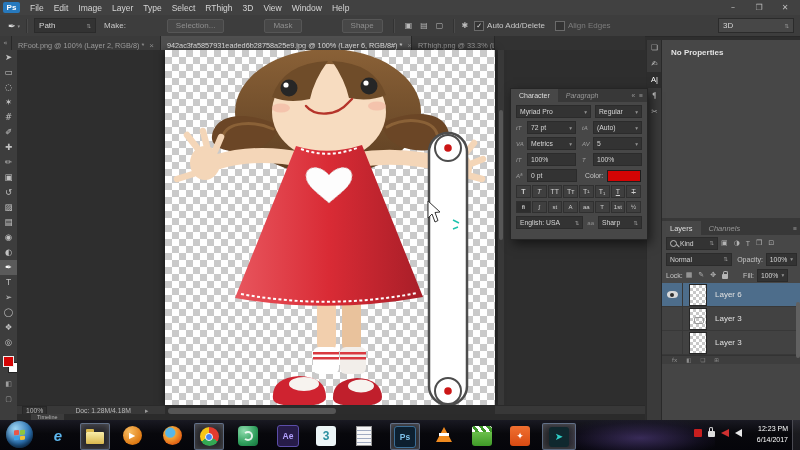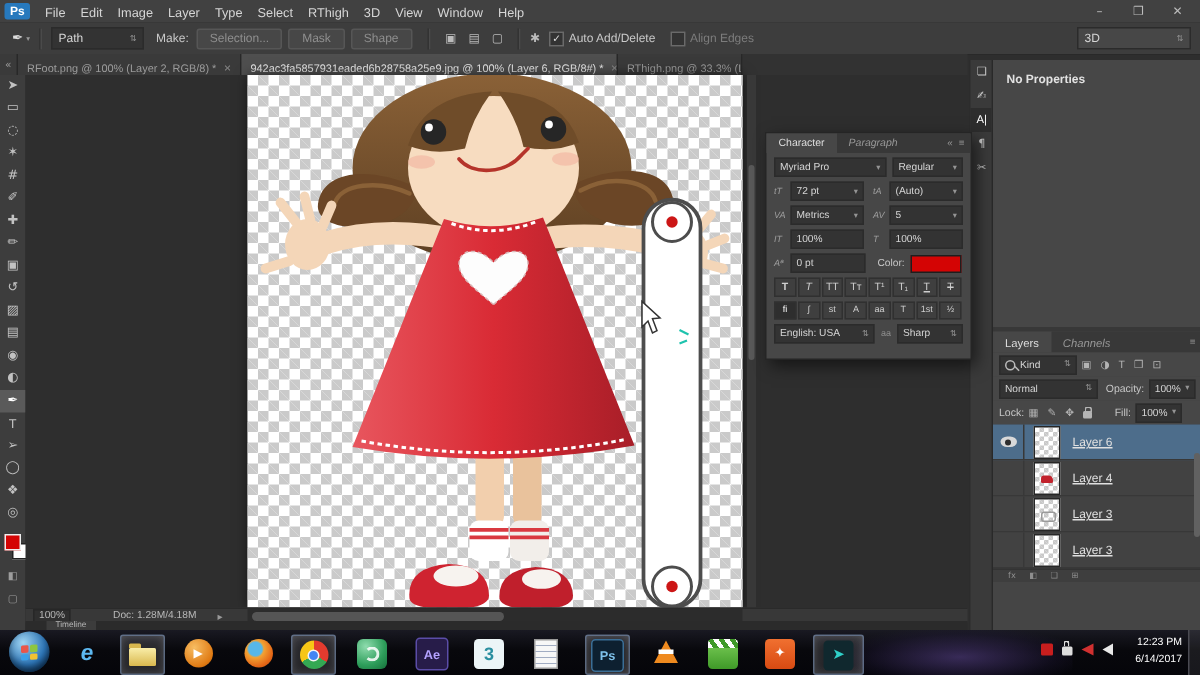--- a/index.html
+++ b/index.html
@@ -18,21 +18,21 @@
   #wincontrols{margin-left:auto;margin-right:6px;display:flex;gap:8px;font-size:8px;color:#bdbdbd;}
   #wincontrols span{width:18px;text-align:center;}
 
   
   #optionsbar{left:0;top:15px;width:800px;height:21px;background:#3d3d3d;border-bottom:1px solid #292929;
               display:flex;align-items:center;font-size:8px;color:#c9c9c9;}
   .osep{width:1px;height:14px;background:#333;border-right:1px solid #4a4a4a;margin:0 6px;}
   .ofield{background:#333;border:1px solid #2b2b2b;height:13px;display:flex;align-items:center;
           padding:0 4px;color:#d5d5d5;}
   .obtn{background:#474747;border:1px solid #565656;border-radius:2px;height:12px;line-height:12px;
-        padding:0 8px;color:#8f8f8f;margin-right:4px;}
+        padding:0 8px;color:#8f8f8f;margin-right:4px;margin-left:36px;}
   .ocheck{width:8px;height:8px;background:#333;border:1px solid #6a6a6a;display:inline-flex;
           align-items:center;justify-content:center;font-size:7px;color:#ddd;margin-right:3px;}
   .dim{color:#7c7c7c;}
 
   
   #tabbar{left:0;top:36px;width:645px;height:14px;background:#323232;display:flex;}
   .tabchev{width:11px;height:14px;background:#3a3a3a;border-right:1px solid #282828;color:#999;
            font-size:7px;text-align:center;line-height:14px;}
   .doctab{height:14px;display:flex;align-items:flex-end;background:#3a3a3a;border-right:1px solid #282828;
           padding:0 6px;font-size:7.3px;color:#9b9b9b;white-space:nowrap;overflow:hidden;}
@@ -97,21 +97,21 @@
   .eyecell{width:20px;height:23px;border-right:1px solid #383838;display:flex;align-items:center;justify-content:center;}
   .eye{width:11px;height:7px;background:#d9d9d9;border-radius:50%/60%;position:relative;}
   .eye::after{content:"";position:absolute;left:3.5px;top:1.5px;width:4px;height:4px;background:#2e2e2e;border-radius:50%;}
   .thumb16{width:16px;height:20px;border:1px solid #262626;margin-left:6px;position:relative;
     background-color:#fff;
     background-image:linear-gradient(45deg,#c8c8c8 25%,transparent 25%,transparent 75%,#c8c8c8 75%),
                      linear-gradient(45deg,#c8c8c8 25%,transparent 25%,transparent 75%,#c8c8c8 75%);
     background-size:6px 6px;background-position:0 0,3px 3px;}
   .redmark{position:absolute;left:4px;top:8px;width:8px;height:5px;background:#c2232d;border-radius:2px 3px 1px 1px;}
   .graymark{position:absolute;left:4px;top:8px;width:8px;height:5px;border:1px solid #9a9a9a;border-radius:2px;}
-  .lname{margin-left:8px;font-size:8px;color:#e0e0e0;text-decoration:underline;}
+  .lname{margin-left:8px;font-size:8px;color:#e0e0e0;}
   #layerscrollthumb{position:absolute;right:1px;top:262px;width:4px;height:56px;background:#616161;border-radius:2px;}
   #layersbottom{height:8px;background:#3e3e3e;border-top:1px solid #333;display:flex;gap:9px;
                 align-items:center;padding-left:10px;font-size:5.5px;color:#8e8e8e;}
   .mag{width:5px;height:5px;border:1px solid #bbb;border-radius:50%;position:relative;margin-right:3px;}
   .mag::after{content:"";position:absolute;left:4.5px;top:4.5px;width:3.5px;height:1.2px;background:#bbb;transform:rotate(45deg);}
   .mlock{width:6px;height:5px;background:#b5b5b5;position:relative;border-radius:1px;margin:3px 3px 0 3px;}
   .mlock::before{content:"";position:absolute;top:-3px;left:1px;width:3px;height:3px;border:1px solid #b5b5b5;
                  border-bottom:none;border-radius:2px 2px 0 0;}
 
   
@@ -448,27 +448,20 @@
       <div class="layerrow selected">
         <span class="eyecell">
             <span class="eye"></span>
           </span>
         <span class="thumb16"></span>
         <span class="lname">Layer 6</span>
       </div>
       <div class="layerrow">
         <span class="eyecell"></span>
         <span class="thumb16">
-            <i class="redmark"></i>
-          </span>
-        <span class="lname">Layer 4</span>
-      </div>
-      <div class="layerrow">
-        <span class="eyecell"></span>
-        <span class="thumb16">
             <i class="graymark"></i>
           </span>
         <span class="lname">Layer 3</span>
       </div>
       <div class="layerrow">
         <span class="eyecell"></span>
         <span class="thumb16"></span>
         <span class="lname">Layer 3</span>
       </div>
     </div>

